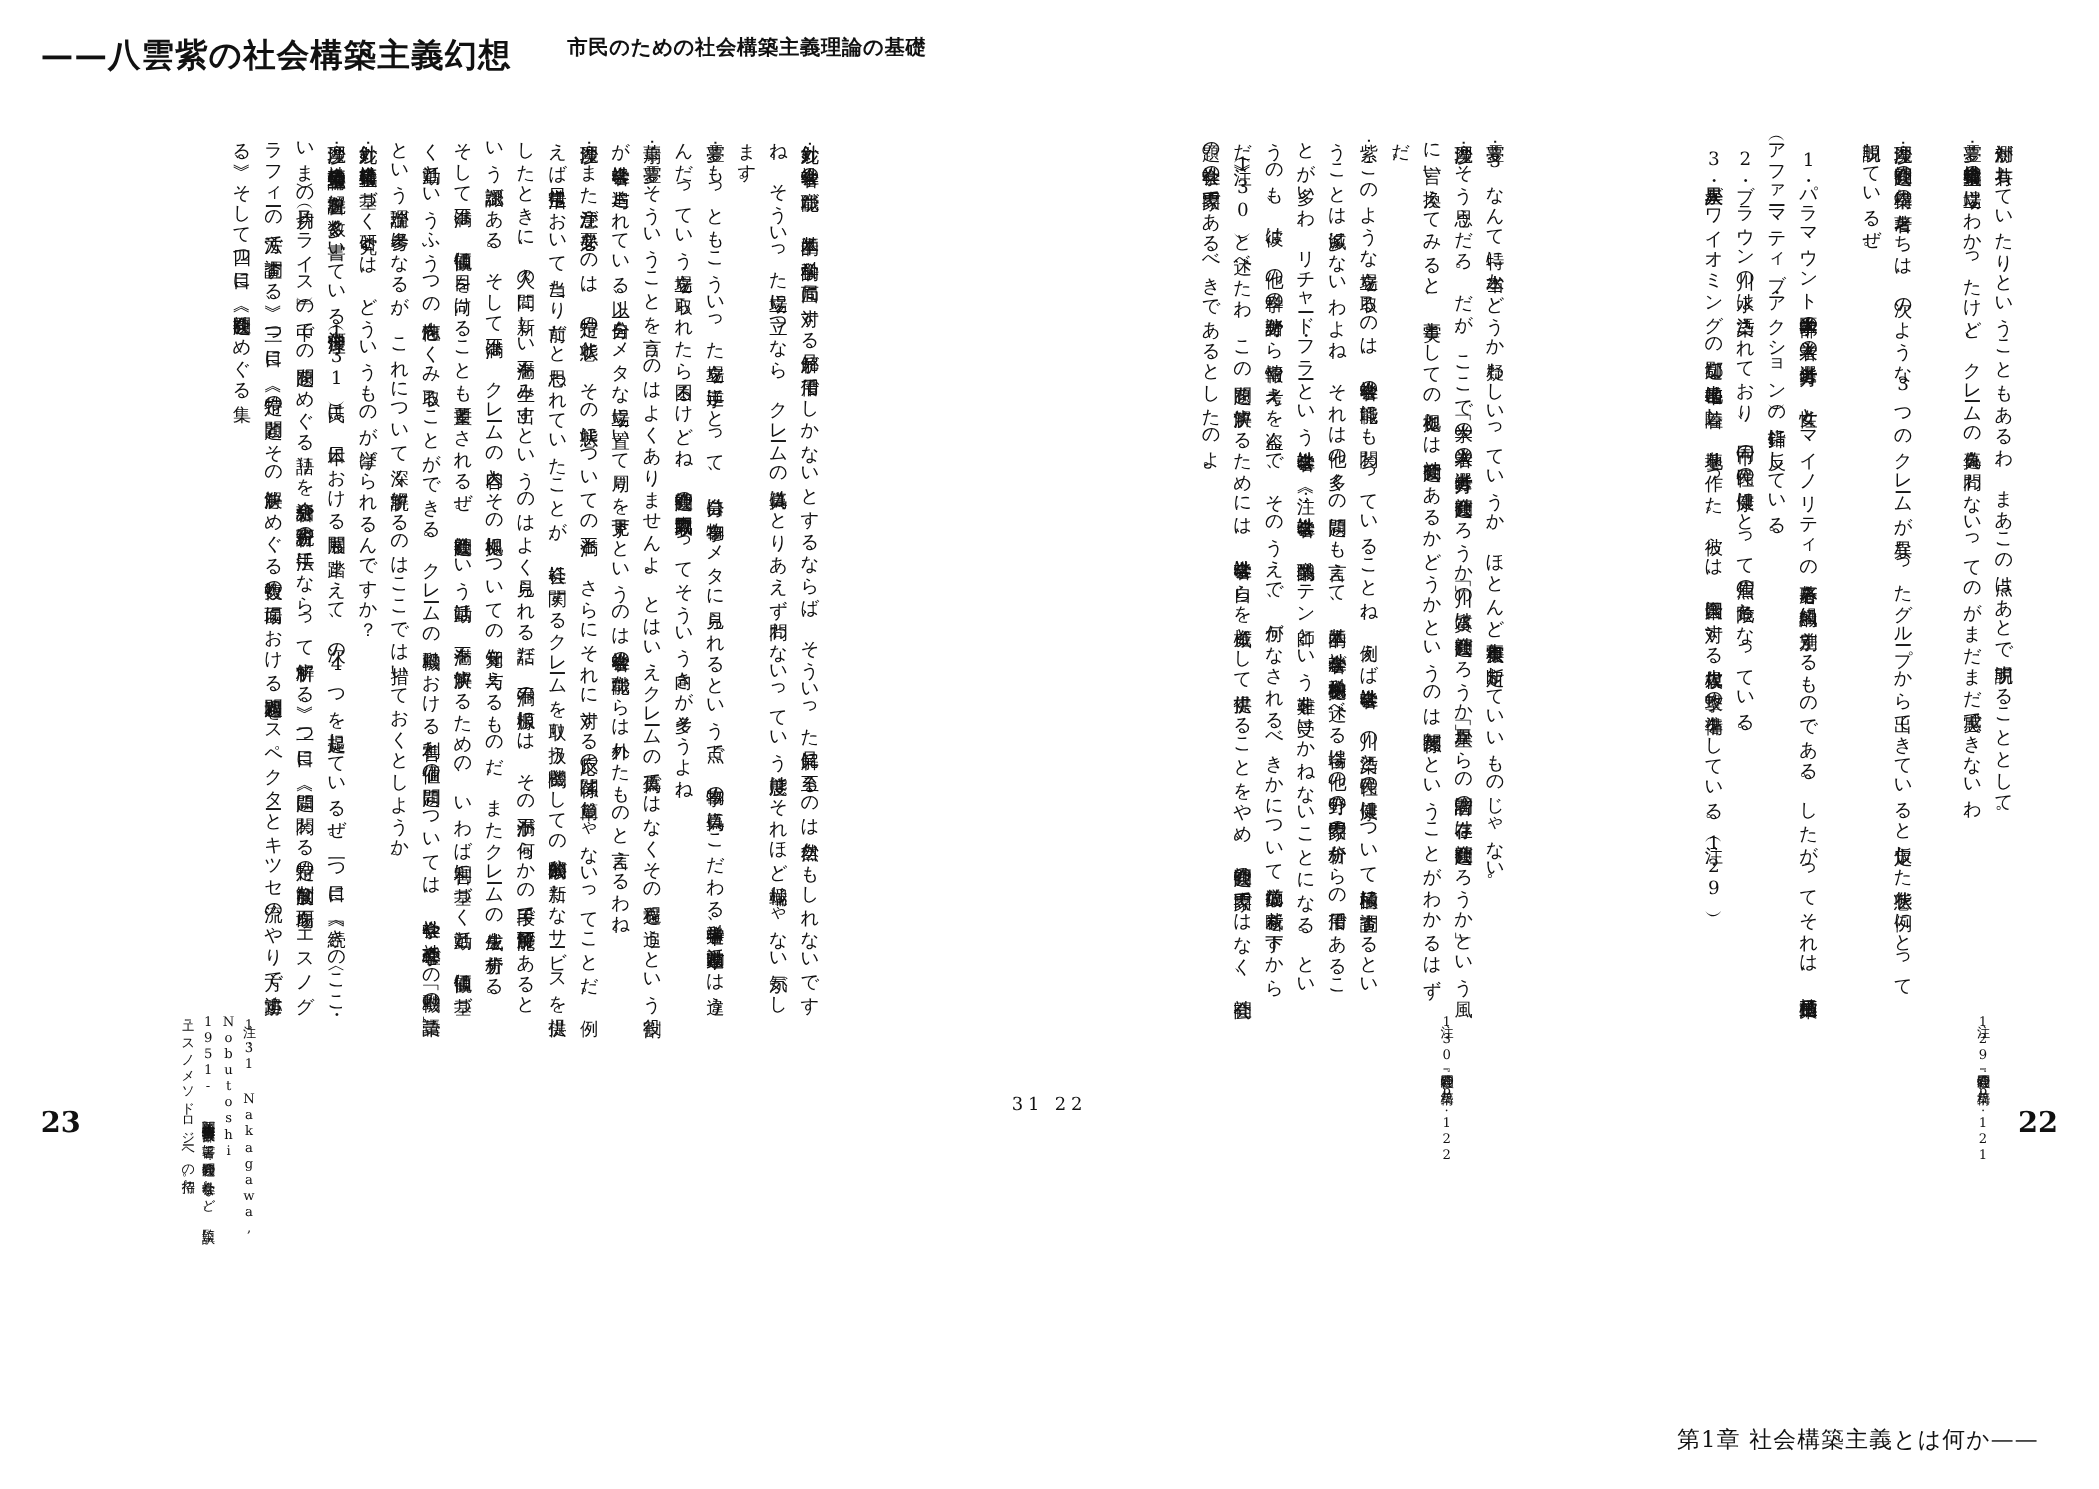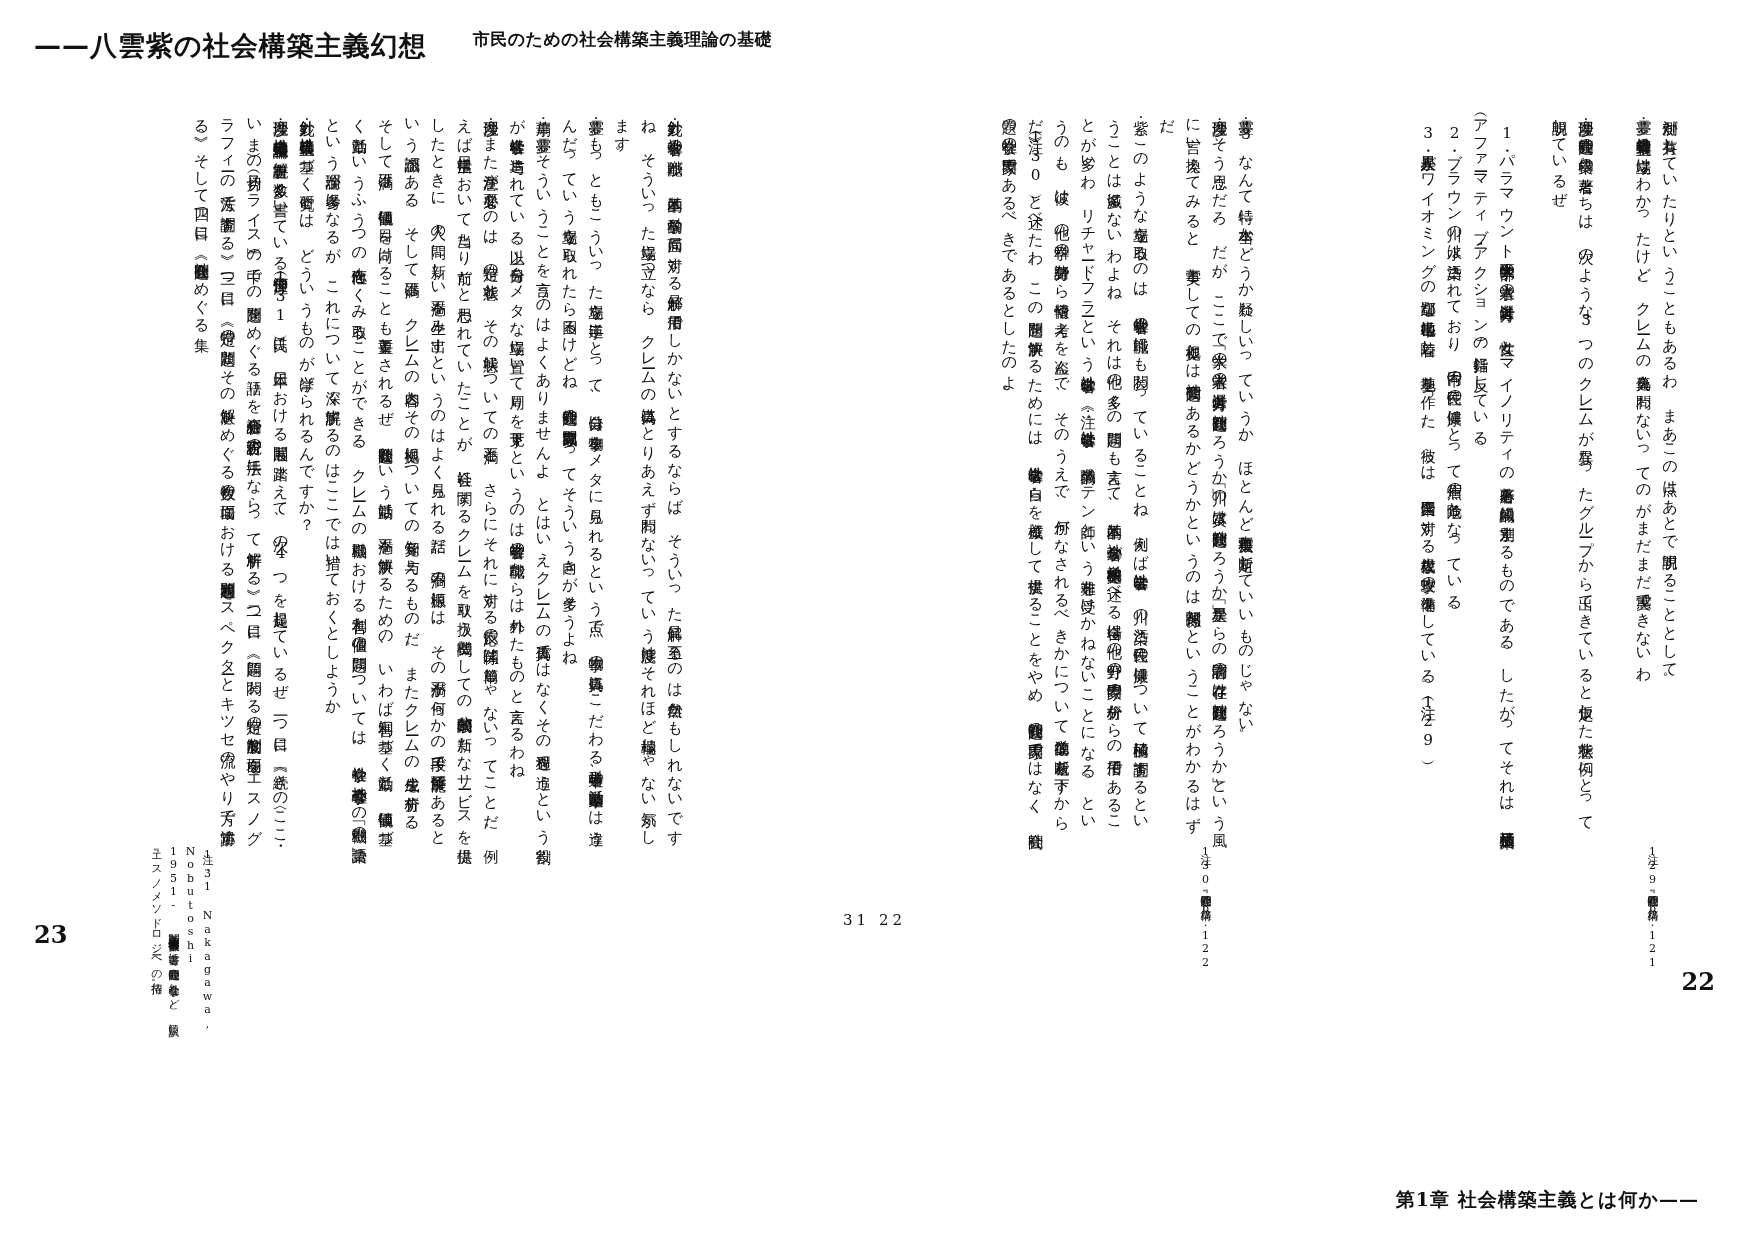--- a/index.html
+++ b/index.html
@@ -42,33 +42,33 @@
     white-space: nowrap;
     margin-left: 44px;
   }
 
   
   .footer {
     position: absolute;
     bottom: 28px;
     right: 50px;
     font-size: 19px;
-    font-weight: bold;
+    font-weight: normal;
     letter-spacing: 1px;
     white-space: nowrap;
   }
 
   
   .folio {
     position: absolute;
     font-size: 24px;
     font-weight: bold;
   }
   .folio-left  { left: 34px;  top: 920px; }
-  .folio-right { right: 34px; top: 967px; }
+  .folio-right { right: 34px; top: 920px; }
   .folio-center {
     position: absolute;
     left: 50%;
     transform: translateX(-50%);
     top: 911px;
     font-size: 15px;
     letter-spacing: 4px;
     white-space: nowrap;
   }
 

